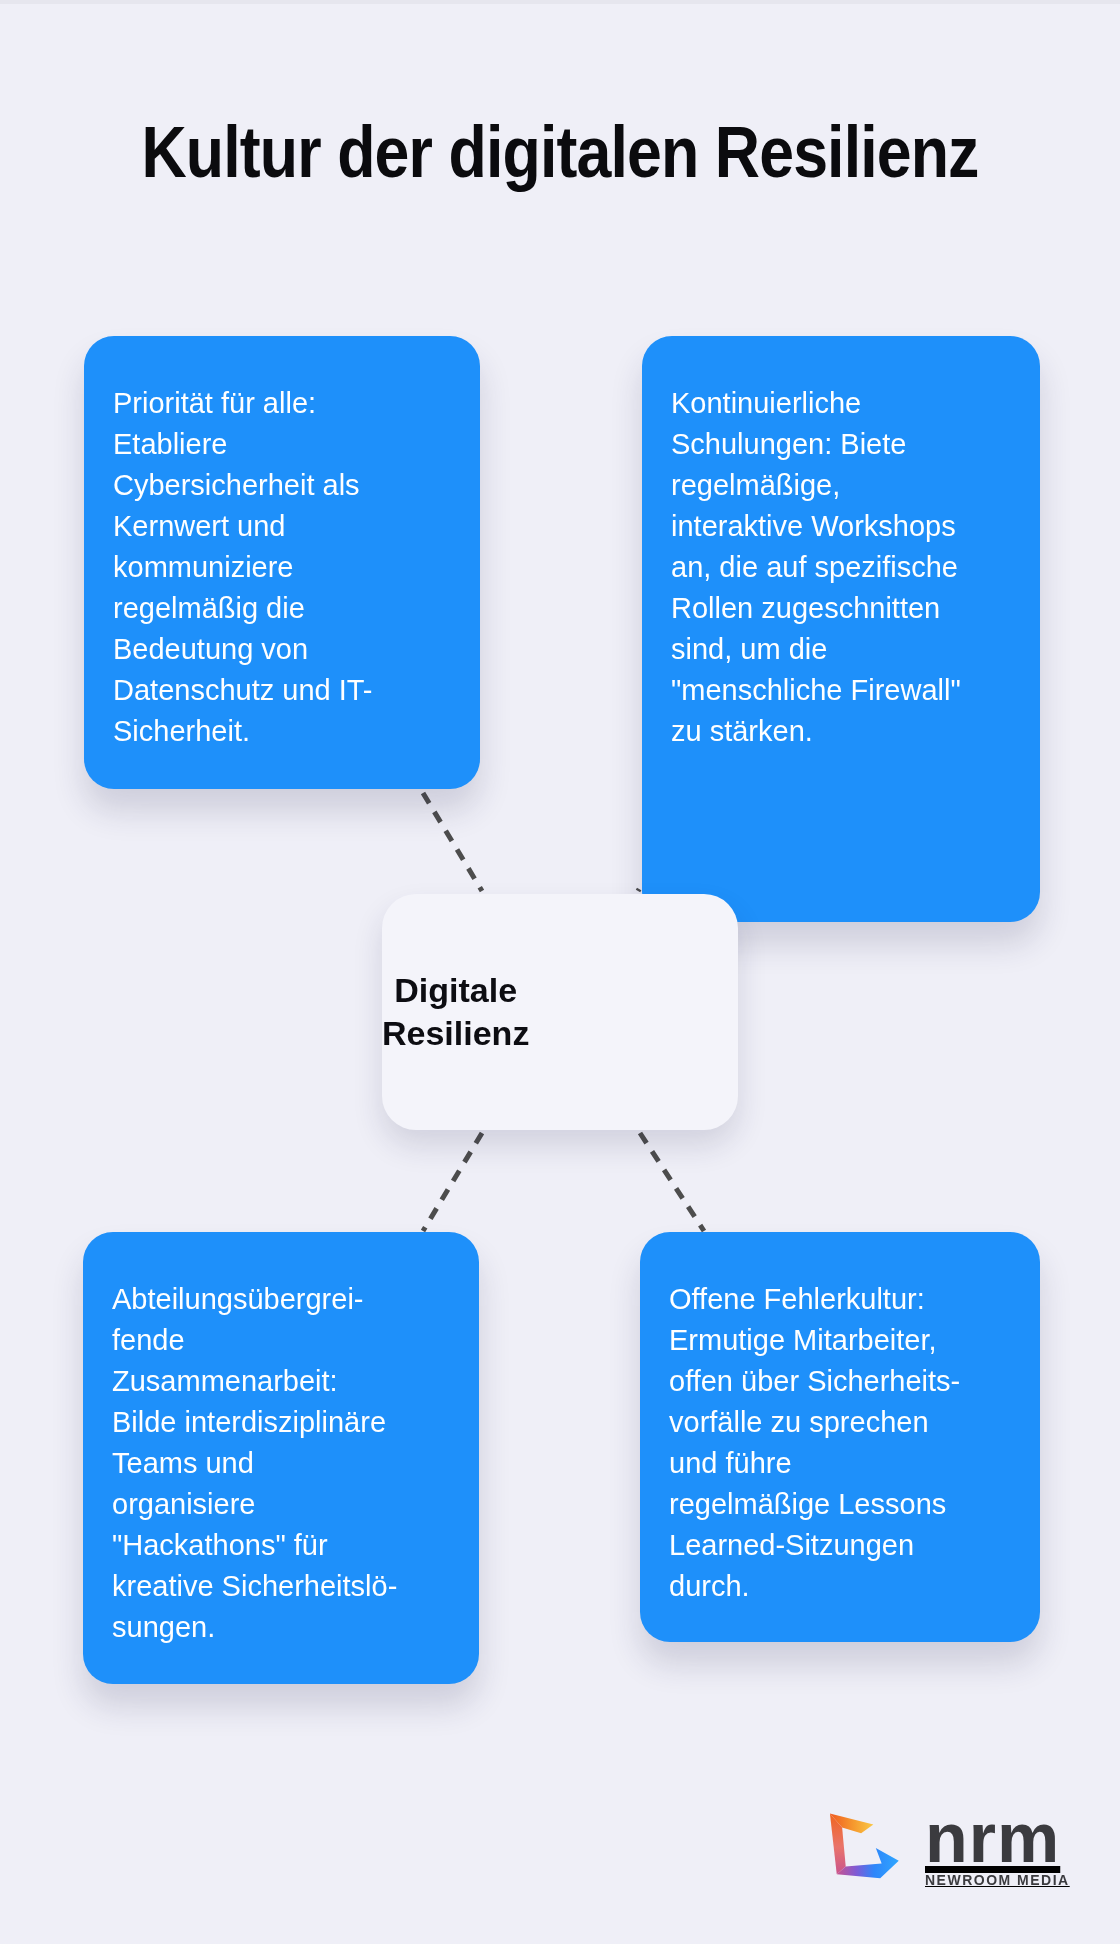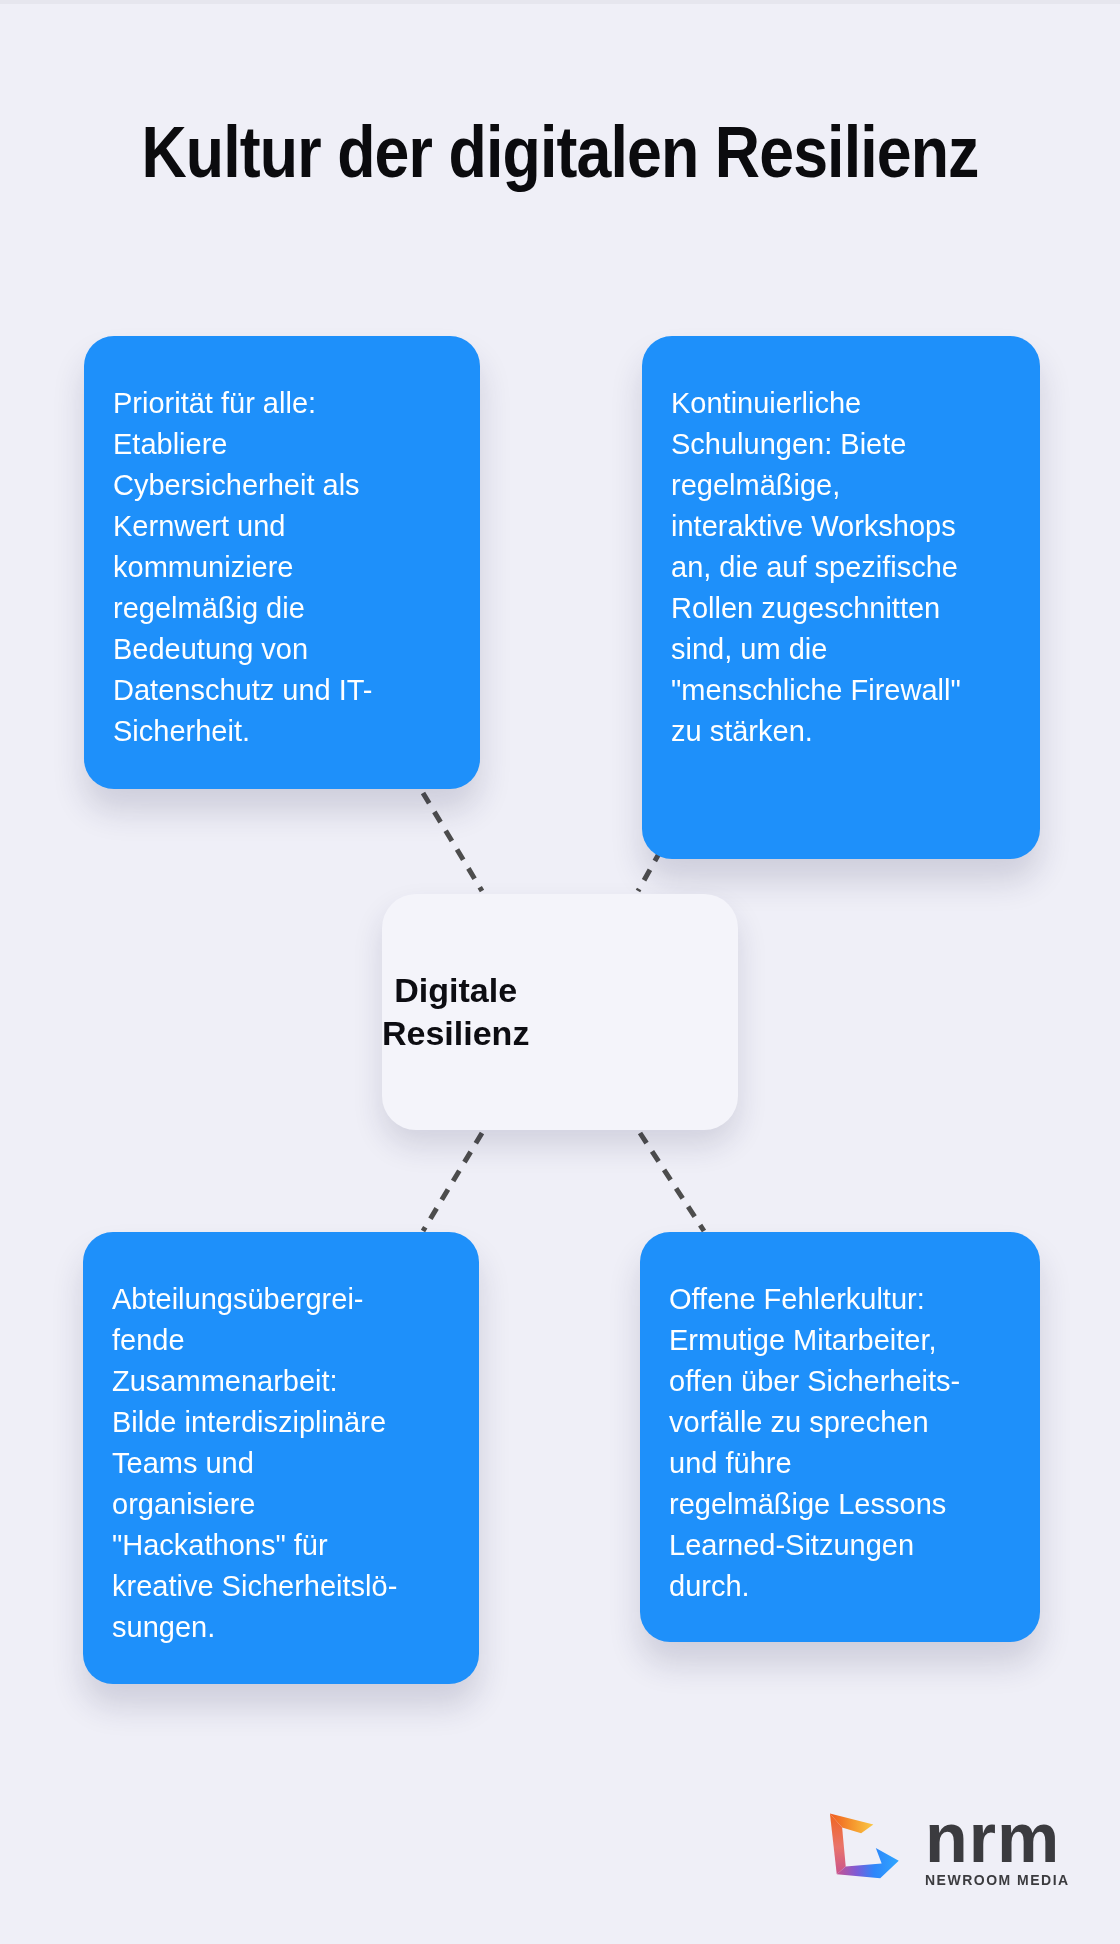--- a/index.html
+++ b/index.html
@@ -50,21 +50,21 @@
   }
   .box p{
     margin:0;
     padding:47px 26px 0 29px;
     color:var(--box-text);
     font-size:29px;
     line-height:41px;
     white-space:pre-line;
   }
   .box-tl{left:84px;top:332px;width:396px;height:453px;}
-  .box-tr{left:642px;top:332px;width:398px;height:523px;}
+  .box-tr{left:642px;top:332px;width:398px;height:586px;}
   .box-bl{left:83px;top:1228px;width:396px;height:452px;}
   .box-br{left:640px;top:1228px;width:400px;height:410px;}
   .center-node{
     position:absolute;
     left:382px;top:890px;width:356px;height:236px;
     background:var(--card);
     border-radius:34px;
     box-shadow:0 16px 30px rgba(35,35,80,0.14);
     display:flex;align-items:center;justify-content:flex-start;
   }
@@ -77,21 +77,21 @@
   }
   .brand{
     position:absolute;
     left:818px;top:1801px;
     width:250px;height:86px;
   }
   .brand-mark{
     position:absolute;left:0;top:0;
   }
   .brand-text{
-    position:absolute;left:107px;top:2px;
+    position:absolute;left:107px;top:2px;text-decoration:underline;
   }
   .brand-acronym{
     font-size:70px;line-height:62px;
     font-weight:700;
     letter-spacing:1px;
     color:var(--logo-text);
   }
   .brand-name{
     margin-top:3px;
     font-size:14px;line-height:16px;

